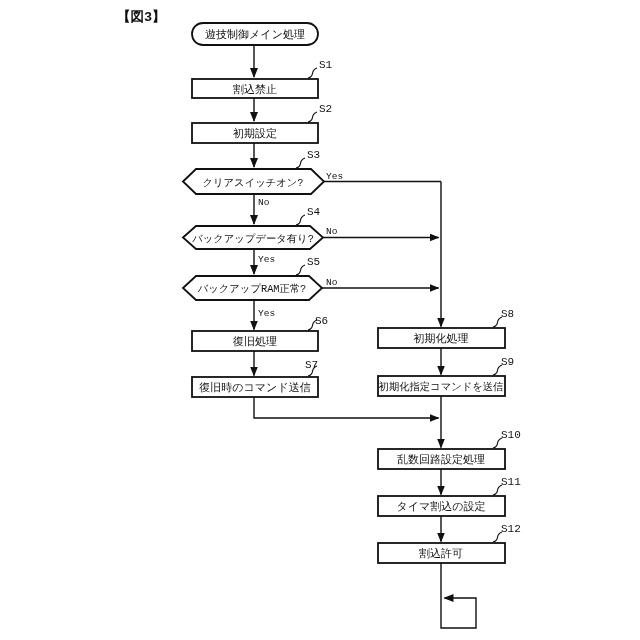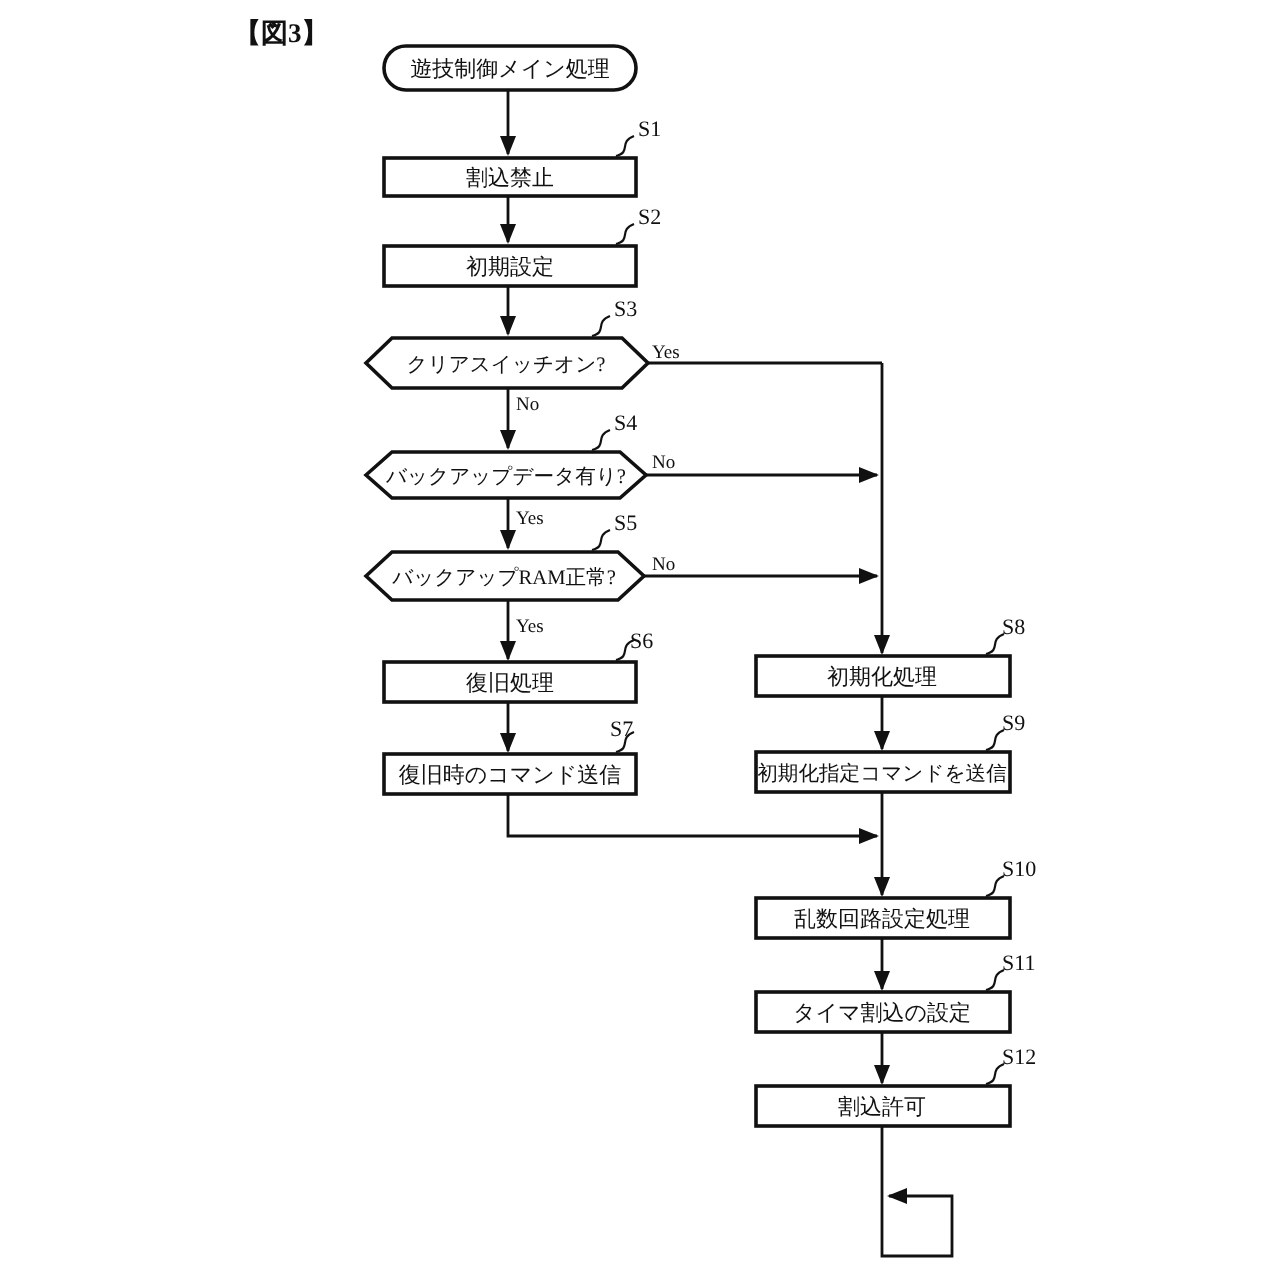--- a/index.html
+++ b/index.html
@@ -1,18 +1,18 @@
 <!DOCTYPE html>
 <html><head>
 <meta charset="utf-8">
 <style>
   html,body { margin:0; padding:0; background:#ffffff; }
   .page {
     position:relative; width:640px; height:640px; background:#ffffff;
-    font-family:Liberation Serif, serif;
+    font-family:Liberation Mono, monospace;
     overflow:hidden;
   }
   svg { display:block; }
   .shape  { fill:#ffffff; stroke:#111111; stroke-width:1.8; }
   .line   { fill:none; stroke:#111111; stroke-width:1.4; marker-end:url(#arrow); }
   .pline  { fill:none; stroke:#111111; stroke-width:1.4; }
   .lead   { fill:none; stroke:#111111; stroke-width:1.1; }
   .jp     { font-size:11px; fill:#111111; }
   .jps    { font-size:10.3px; fill:#111111; }
   .ref    { font-size:11px; fill:#111111; }

